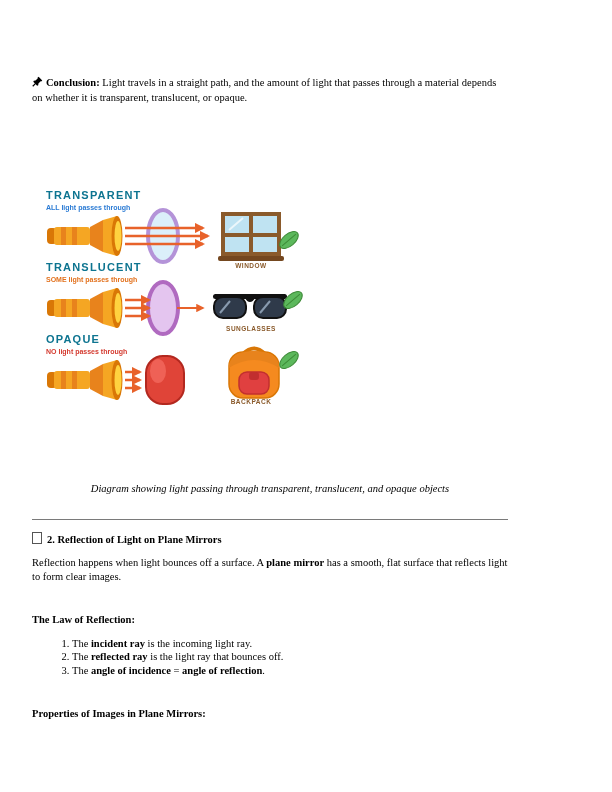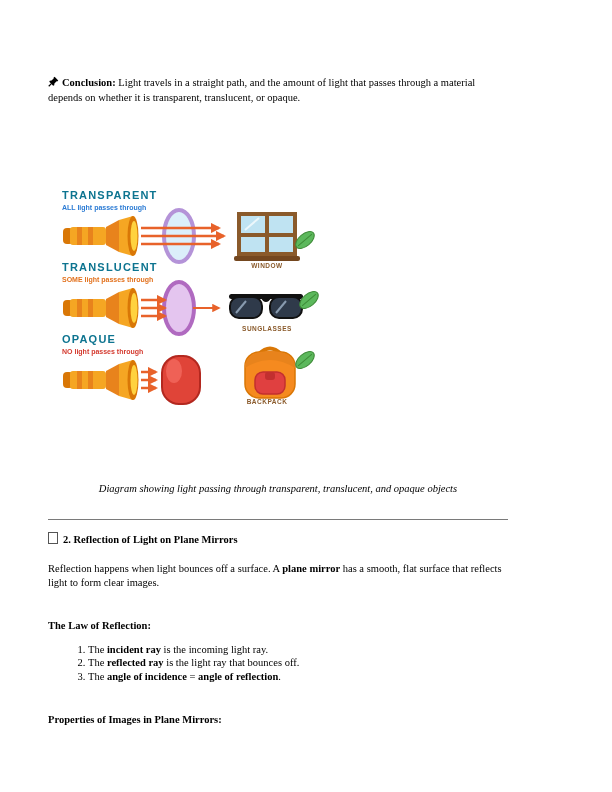--- a/index.html
+++ b/index.html
@@ -1,32 +1,32 @@
 <!DOCTYPE html>
 <html><head>
 <meta charset="utf-8">
 <style>
   html,body{margin:0;padding:0;background:#fff;}
   .page{
     width:580px;height:792px;background:#fff;position:relative;box-sizing:border-box;
-    padding:76px 72px 0 48px;
+    padding:76px 72px 0 32px;
     font-family:"Liberation Serif",serif;font-size:10.5px;line-height:13.5px;color:#000;
     overflow:hidden;
   }
   p{margin:0;}
   b{font-weight:bold;}
   .pin{display:inline-block;vertical-align:-1px;margin-right:3px;}
   .figure{margin:84px 0 0 13px;width:266px;}
   .figure svg{display:block;}
   svg text{font-family:"Liberation Sans",sans-serif;}
   .caption{margin-top:66px;font-style:italic;text-align:center;}
   hr.rule{border:none;border-top:1px solid #7a7a7a;margin:23px 0 0 0;height:0;}
   .heading{margin-top:12px;font-weight:bold;}
   .tofu{display:inline-block;width:8px;height:10px;border:1px solid #555;margin-right:5px;vertical-align:-1px;}
-  .intro{margin-top:16px;}
+  .intro{margin-top:10px;}
   .subheading{margin-top:30px;font-weight:bold;}
   ol.num-list{margin:10px 0 0 0;padding-left:40px;}
   ul.bullet-list{margin:17px 0 0 0;padding-left:40px;}
   li{margin:0;}
 </style>
 </head>
 <body>
 
 <div class="page">
 

